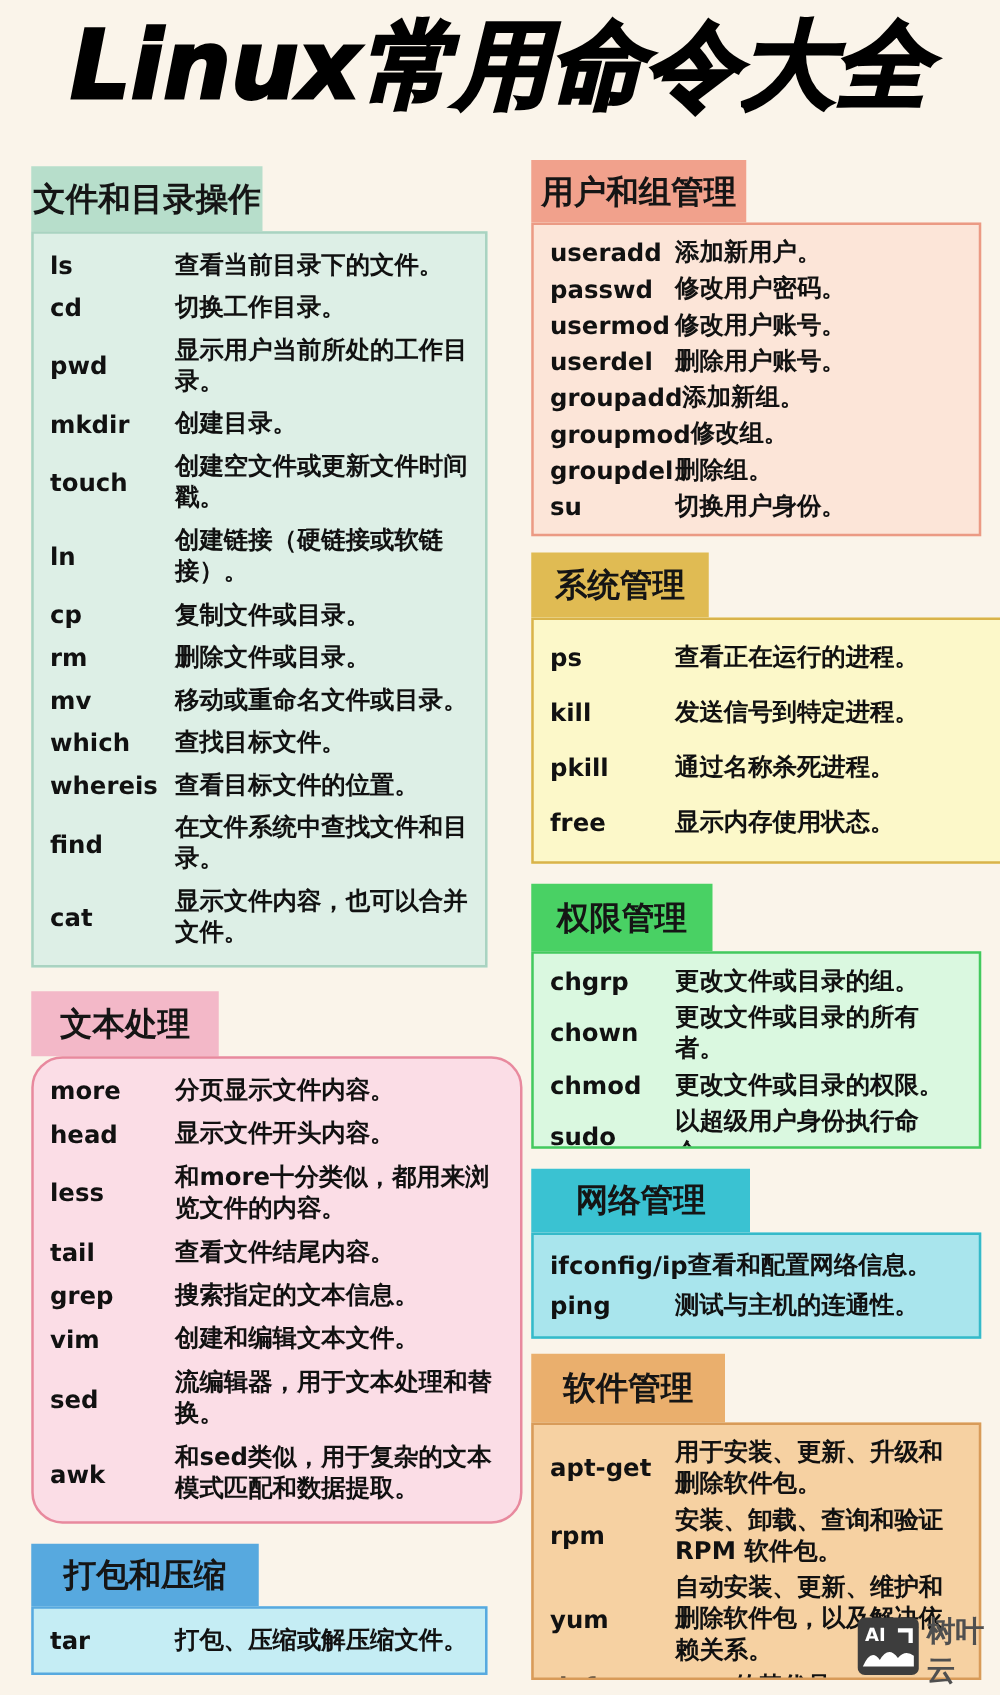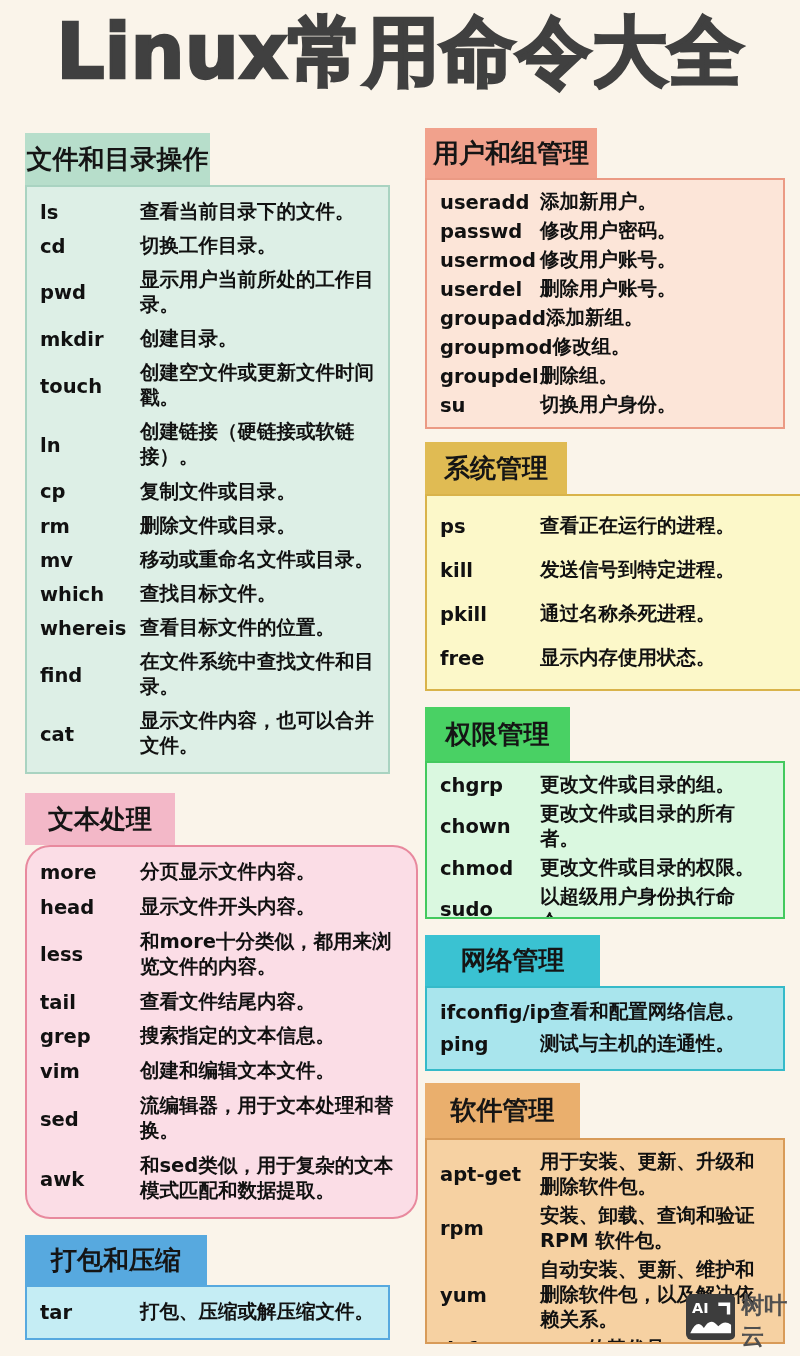--- a/index.html
+++ b/index.html
@@ -61,21 +61,21 @@
 
   .watermark{
     position:absolute;left:686px;top:1290px;
     display:flex;align-items:flex-start;gap:6px;
   }
   .watermark .brand{font-size:23px;font-weight:bold;color:#4f4f4f;}
 </style>
 </head>
 <body style="background: rgb(250, 244, 234);">
 
-<h1 class="title" style="color: #404040;">Linux常用命令大全</h1>
+<h1 class="title" style="color: #000000; font-style: italic;">Linux常用命令大全</h1>
 
 <section class="sec sec0" style="--hdr: #b7decb; --body: #ddefe6; --brd: #a9d3c1;">
   <div class="hd">
     <span>文件和目录操作</span>
   </div>
   <div class="bd">
 
       <div class="row">
         <span class="cmd">ls</span>
         <span class="desc">查看当前目录下的文件。</span>

